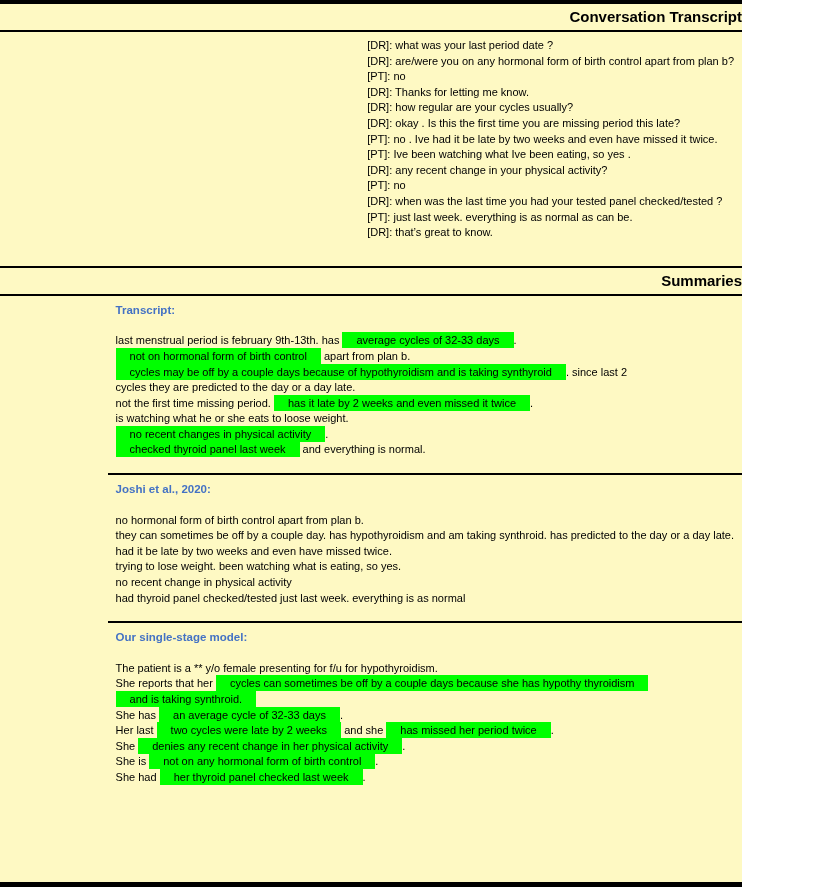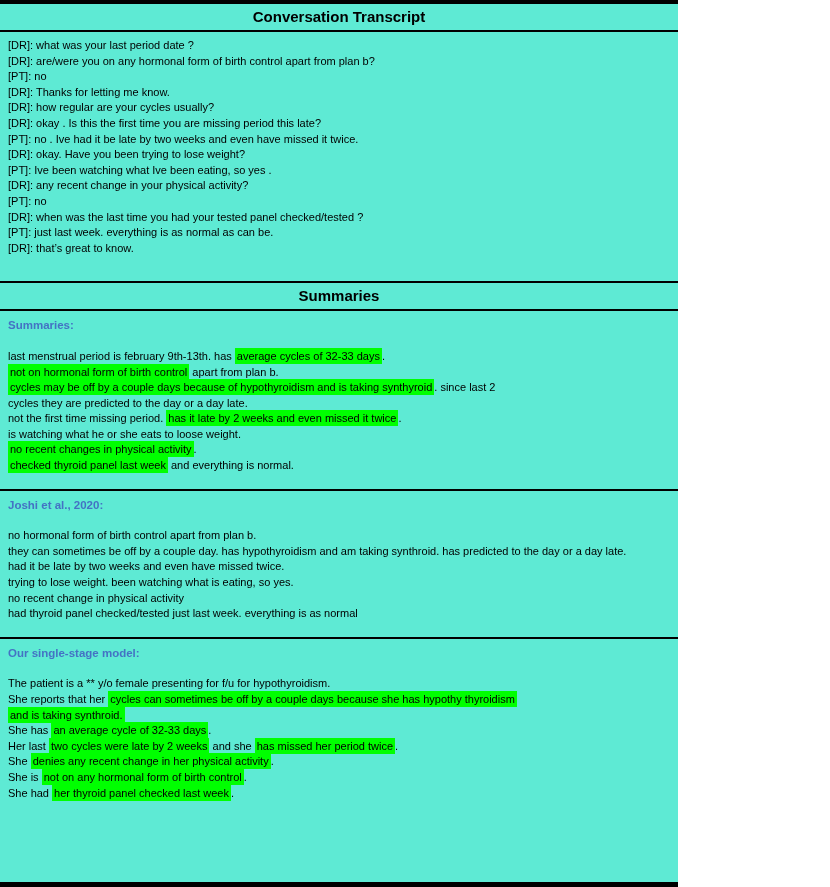--- a/index.html
+++ b/index.html
@@ -1,25 +1,26 @@
 <!DOCTYPE html>
 <html style="--hl-color: #00ff00; --label-color: #4472C4;"><head>
 <meta charset="utf-8">
 <style>
   * { box-sizing: border-box; }
   html, body { margin: 0; padding: 0; background: #ffffff; }
   .page {
-    width: 678px;
+    width: 742px;
     height: 887px;
     display: flex;
     flex-direction: column;
-    background: #5eead4;
+    background: #fef9c3;
     color: #000000;
     font-family: "Liberation Sans", sans-serif;
     overflow: hidden;
+    align-items: flex-end;
   }
   .rule { width: 100%; background: #000000; flex: none; }
   .rule.top { height: 4px; }
   .rule.bottom { height: 5px; margin-top: auto; }
   .rule.thin { height: 2px; }
   .hdr {
     text-align: center;
     font-weight: bold;
     font-size: 15px;
     line-height: 18px;
@@ -39,56 +40,55 @@
     color: var(--label-color, #4472C4);
     font-weight: bold;
     font-size: 11.5px;
     line-height: 15.6px;
     margin-bottom: 15px;
   }
   .sec-body { font-size: 11px; line-height: 15.6px; }
   .sline { min-height: 15.6px; }
   .hl {
     background: var(--hl-color, #00ff00);
-    padding: 2px 2px;
+    padding: 2px 14px;
   }
 </style>
 </head>
 <body>
 
 <div class="page">
   <div class="rule top"></div>
   <div class="hdr">
     <span>Conversation Transcript</span>
   </div>
   <div class="rule thin"></div>
   <div class="tbody">
       <div class="tline">[DR]: what was your last period date ?</div>
       <div class="tline">[DR]: are/were you on any hormonal form of birth control apart from plan b?</div>
       <div class="tline">[PT]: no</div>
       <div class="tline">[DR]: Thanks for letting me know.</div>
       <div class="tline">[DR]: how regular are your cycles usually?</div>
       <div class="tline">[DR]: okay . Is this the first time you are missing period this late?</div>
       <div class="tline">[PT]: no . Ive had it be late by two weeks and even have missed it twice.</div>
-      <div class="tline">[DR]: okay. Have you been trying to lose weight?</div>
       <div class="tline">[PT]: Ive been watching what Ive been eating, so yes .</div>
       <div class="tline">[DR]: any recent change in your physical activity?</div>
       <div class="tline">[PT]: no</div>
       <div class="tline">[DR]: when was the last time you had your tested panel checked/tested ?</div>
       <div class="tline">[PT]: just last week. everything is as normal as can be.</div>
       <div class="tline">[DR]: that’s great to know.</div>
     </div>
   <div class="rule thin"></div>
   <div class="hdr">
     <span>Summaries</span>
   </div>
   <div class="rule thin"></div>
   <div class="sections">
       <div class="section">
-        <div class="sec-label">Summaries:</div>
+        <div class="sec-label">Transcript:</div>
         <div class="sec-body">
           <div class="sline"><span class="">last menstrual period is february 9th-13th.  has </span><span class="hl">average cycles of 32-33 days</span><span class="">.</span></div>
           <div class="sline"><span class="hl">not on hormonal form of birth control</span><span class=""> apart from plan b.</span></div>
           <div class="sline"><span class="hl">cycles may be off by a couple days because of hypothyroidism and is taking synthyroid</span><span class="">. since last 2</span></div>
           <div class="sline"><span class="">cycles they are predicted to the day or a day late.</span></div>
           <div class="sline"><span class="">not the first time missing period. </span><span class="hl">has it late by 2 weeks and even missed it twice</span><span class="">.</span></div>
           <div class="sline"><span class="">is watching what he or she eats to loose weight.</span></div>
           <div class="sline"><span class="hl">no recent changes in physical activity</span><span class="">.</span></div>
           <div class="sline"><span class="hl">checked thyroid panel last week</span><span class=""> and everything is normal.</span></div>
         </div>

